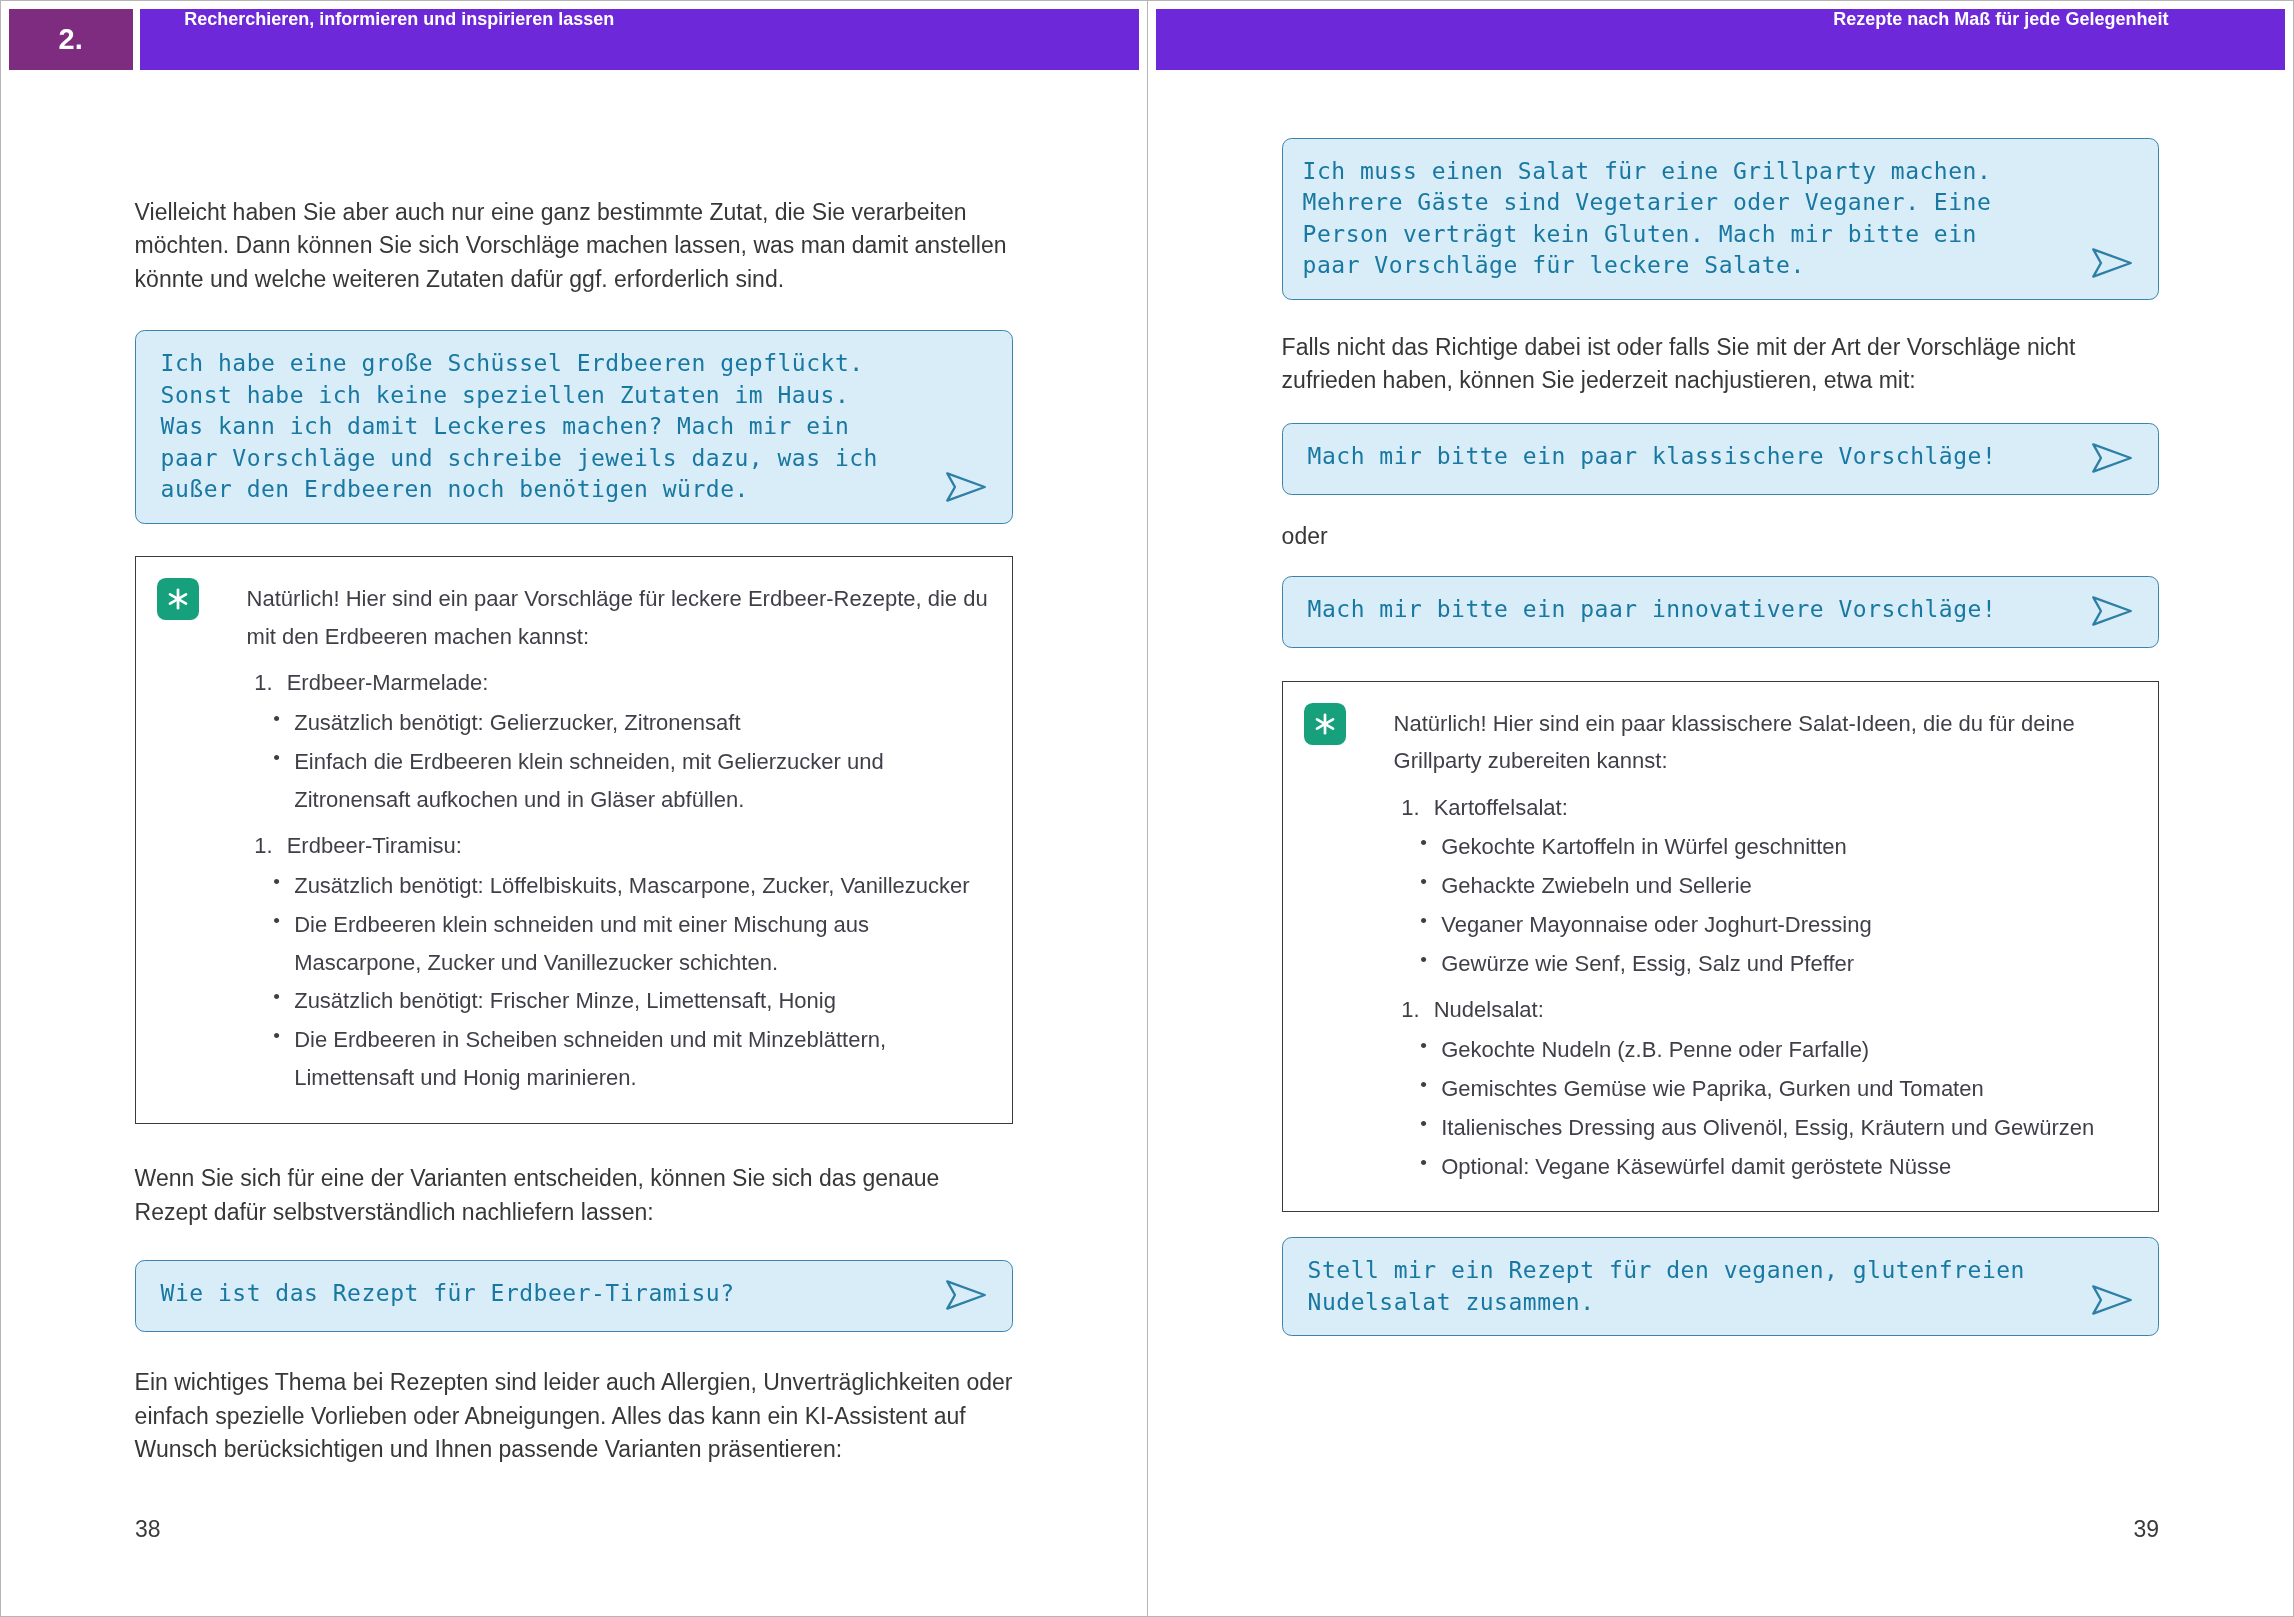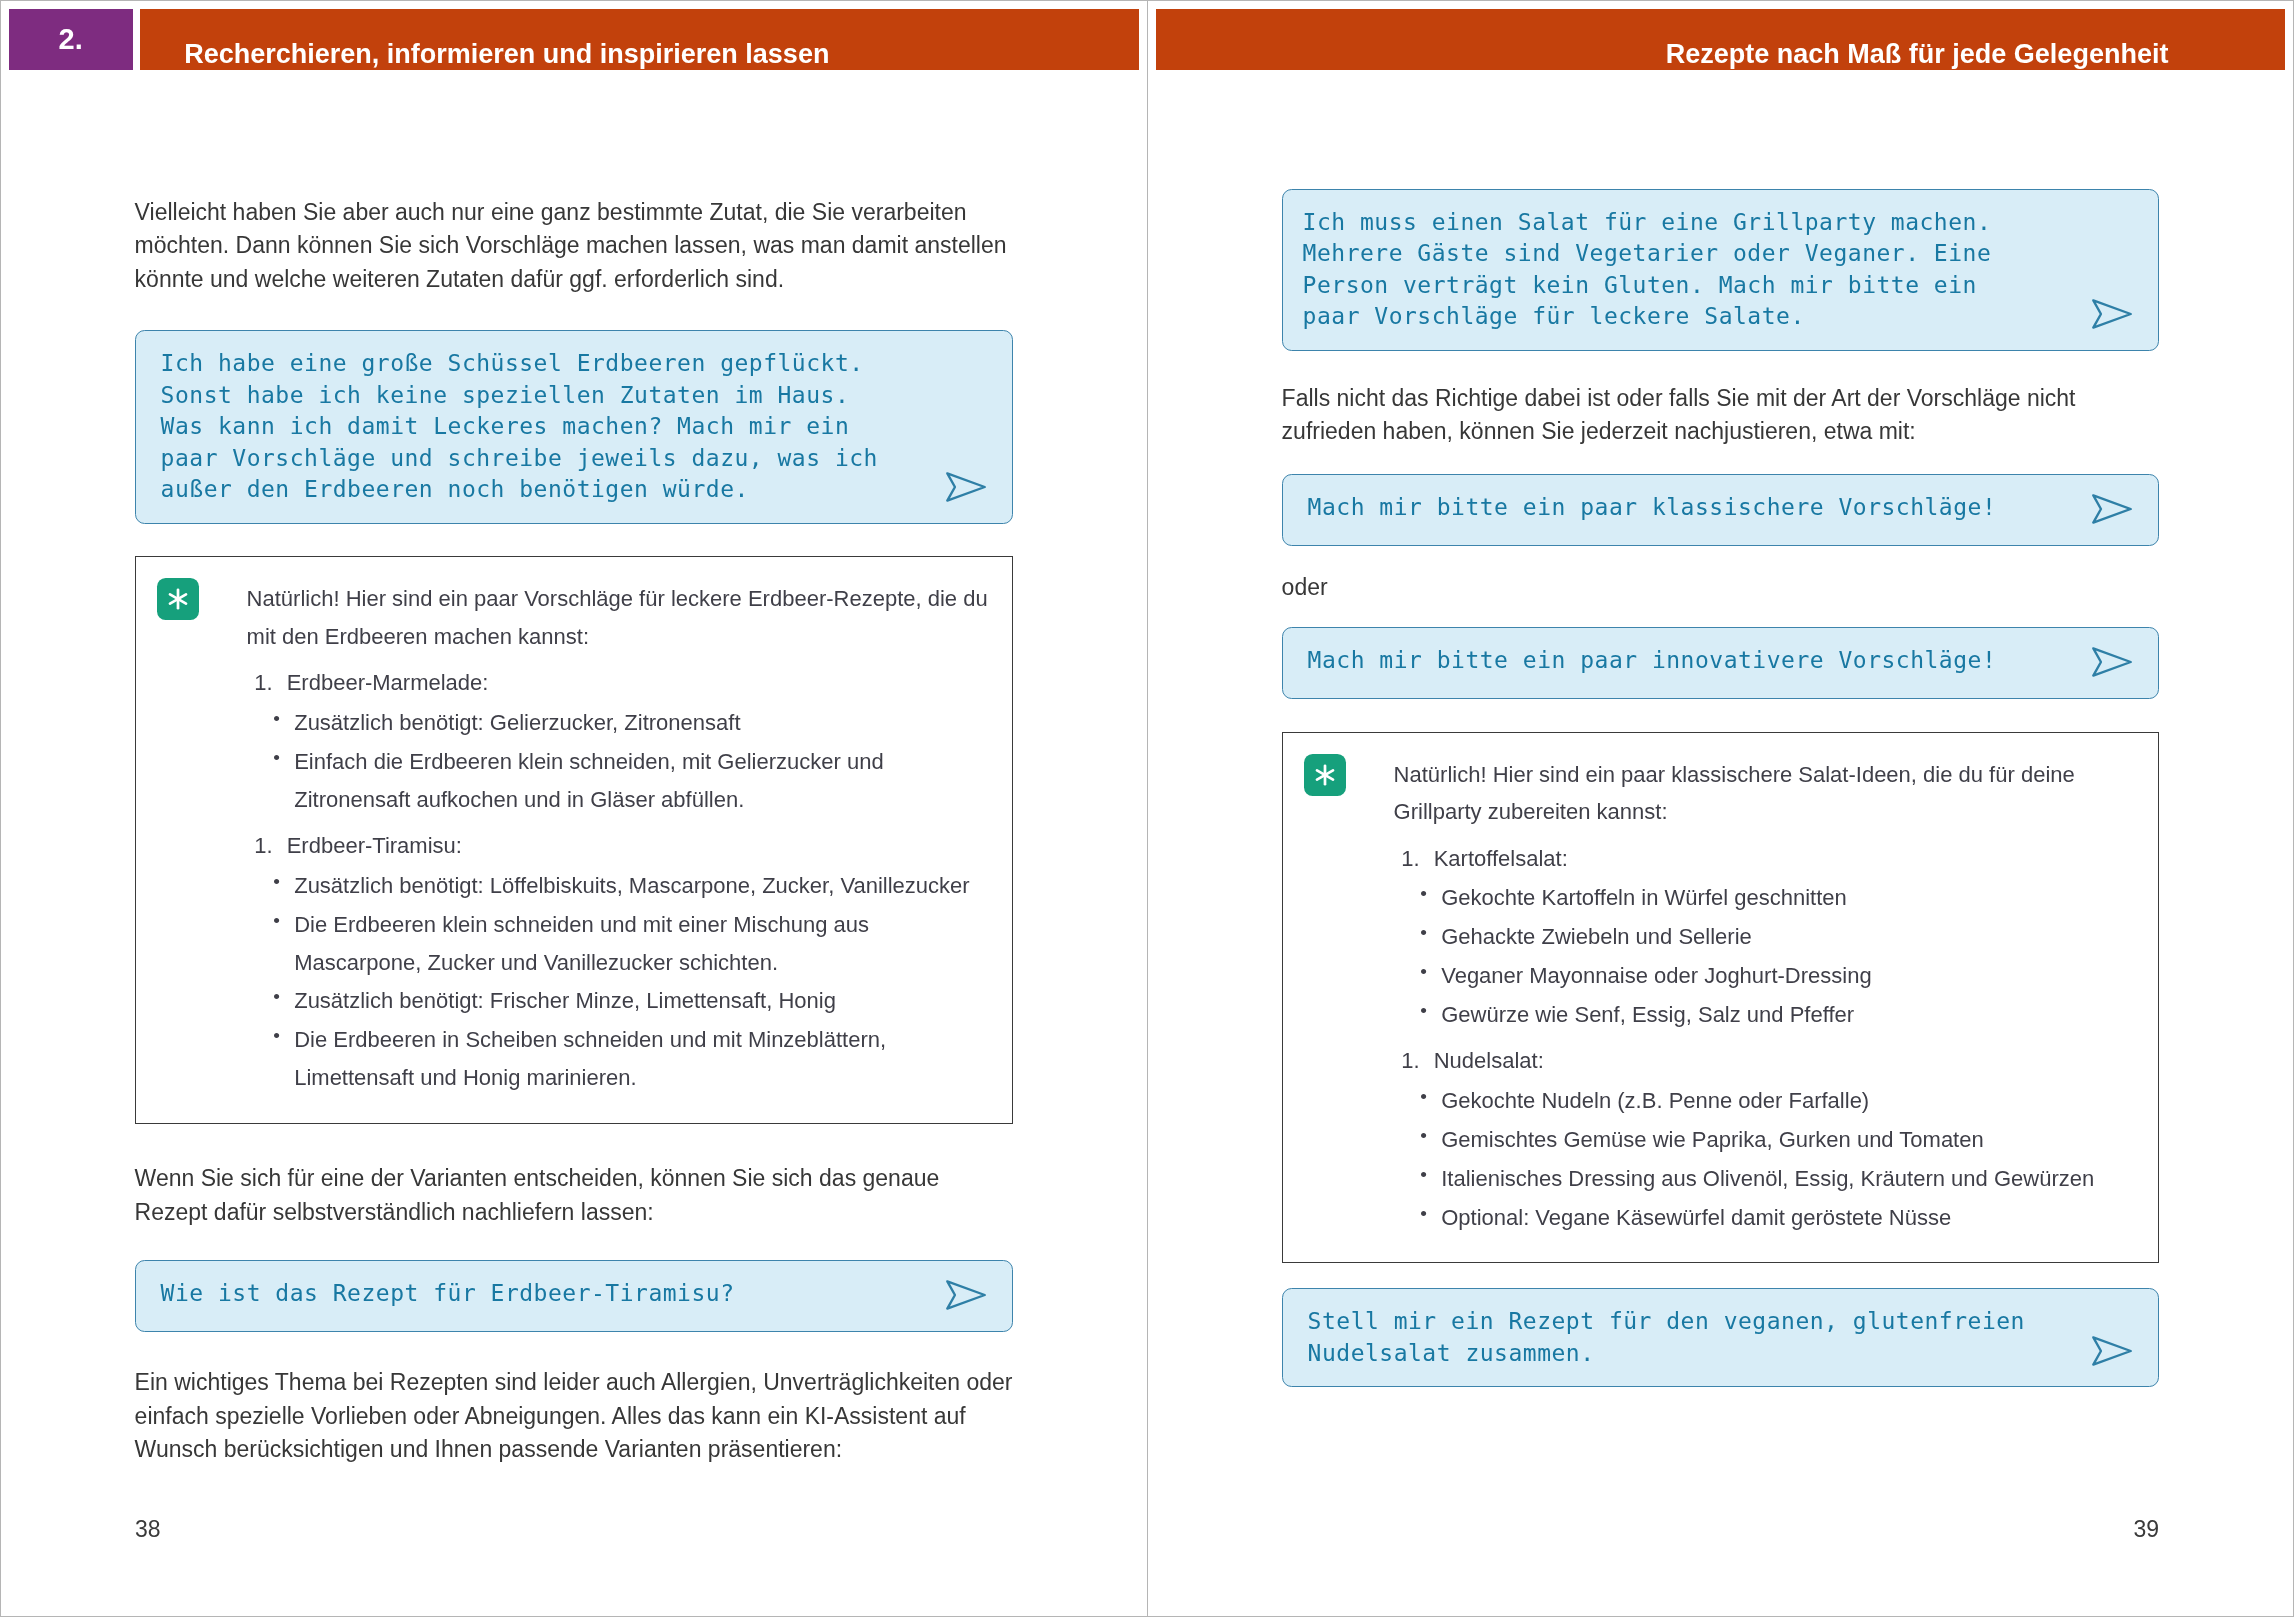--- a/index.html
+++ b/index.html
@@ -7,21 +7,21 @@
     width:2294px;height:1617px;box-sizing:border-box;
     background:#fff;border:1px solid #b5b5b5;display:flex;
     font-family:"Liberation Sans",sans-serif;color:#373737;
   }
   .page{flex:1 1 50%;position:relative;box-sizing:border-box;padding:7.6px 7.6px 0 7.6px;display:flex;flex-direction:column;}
   .page--right{border-left:1px solid #b5b5b5;}
 
   
   .header{height:61px;display:flex;flex-shrink:0;}
   .chapter-box{width:124px;background:#7e2c80;color:#fff;display:flex;align-items:center;justify-content:center;font-size:29px;font-weight:bold;margin-right:7.6px;}
-  .band{flex:1;background:#c2410c;color:#fff;display:flex;align-items:flex-end;font-size:27px;font-weight:bold;}
+  .band{flex:1;background:#6d28d9;color:#fff;display:flex;align-items:flex-start;font-size:18px;font-weight:bold;}
   .band--left{padding-left:44px;}
   .band--right{justify-content:flex-end;padding-right:117px;}
 
   .content{flex:1;padding:0 126px;position:relative;}
 
   .para{font-size:23px;line-height:1.46;color:#373737;}
 
   
   .prompt{background:#d8edf7;border:1.9px solid #3d84ac;border-radius:9.6px;padding:17px 23px 17px 25px;display:flex;align-items:stretch;box-sizing:border-box;}
   .prompt-text{flex:1;font-family:"DejaVu Sans Mono","Liberation Mono",monospace;font-size:23px;line-height:1.37;letter-spacing:0.5px;color:#1878a2;white-space:pre-line;}
@@ -37,21 +37,21 @@
   .item-num{display:inline-block;width:32.5px;}
   .bullet{position:relative;padding-left:40px;margin:1px 0;}
   .bullet::before{content:"\2022";position:absolute;left:19px;top:-1px;font-size:19px;color:#3f3f48;}
 
   .pagenum{position:absolute;bottom:73px;font-size:23px;color:#3a3a3a;}
   .pagenum--left{left:134px;}
   .pagenum--right{right:134px;}
 
   
   .mt-xxl{margin-top:126px;}
-  .mt-xl{margin-top:119px;padding-left:20px;}
+  .mt-xl{margin-top:68px;padding-left:20px;}
   .mt-lg{margin-top:34px;}
   .mt-md{margin-top:31px;}
   .mt-sm{margin-top:25px;}
   .mt-xs{margin-top:21px;}
   .mt-chat{margin-top:32.5px;}
   .mt-para{margin-top:38px;}
 </style>
 </head>
 <body>
 

